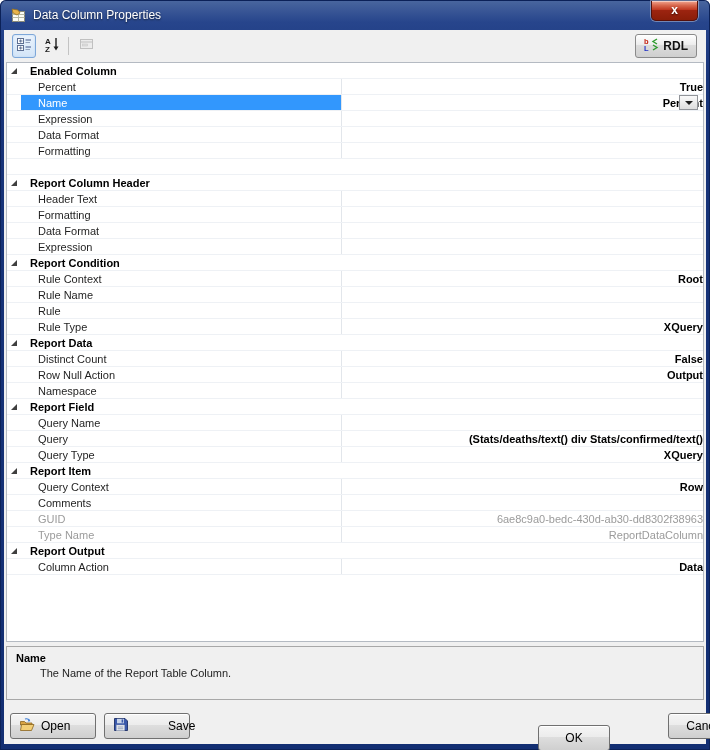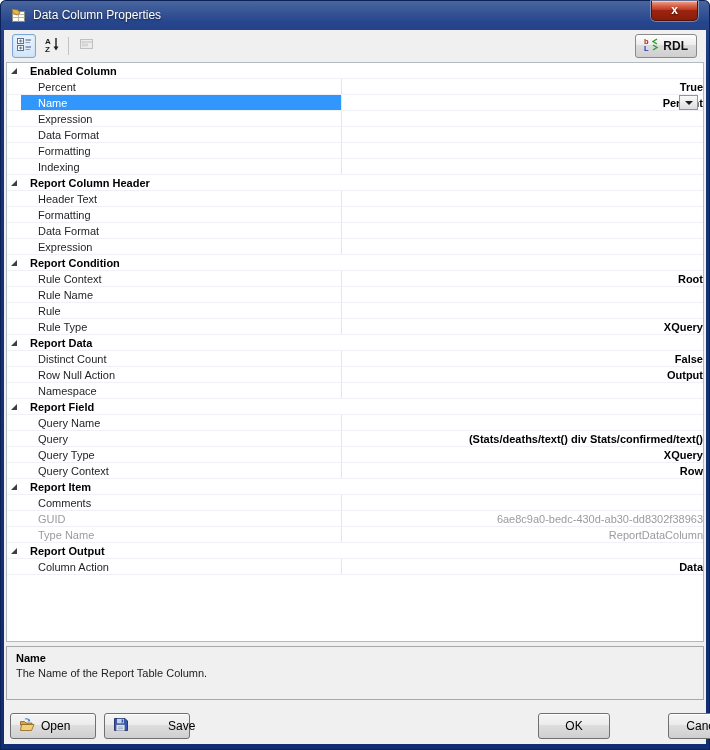--- a/index.html
+++ b/index.html
@@ -52,30 +52,30 @@
   .row.ro .pvalue{color:#9b9b9b;font-weight:normal;}
   .drop{position:absolute;right:5px;top:0;width:19px;height:15px;box-sizing:border-box;padding:0;
         border:1px solid #919499;background:linear-gradient(180deg,#fafafa,#dddddd);
         display:flex;align-items:center;justify-content:center;}
   .caret{width:0;height:0;border-left:4px solid transparent;border-right:4px solid transparent;
          border-top:4px solid #1c1c1c;}
   
   .desc{position:absolute;left:2px;top:616px;width:698px;height:54px;box-sizing:border-box;
         background:#f0f0f0;border:1px solid #a8a8a8;padding:5px 9px;}
   .desc-title{font-size:11px;font-weight:bold;color:#000;}
-  .desc-text{font-size:11px;color:#1e1e1e;margin-top:3px;}
+  .desc-text{font-size:11px;color:#1e1e1e;margin-top:3px;margin-left:24px;}
   
   .btn{position:absolute;top:683px;height:26px;box-sizing:border-box;border:1px solid #707070;
        border-radius:3px;font-size:12px;color:#000;
        background:linear-gradient(180deg,#f5f5f5,#ececec 45%,#dedede 46%,#cfcfcf);
        box-shadow:inset 0 1px 0 #fff;
        display:flex;align-items:center;justify-content:center;gap:6px;}
   #btn-open{left:6px;width:86px;justify-content:flex-start;padding-left:8px;}
   #btn-save{left:100px;width:86px;justify-content:flex-start;padding-left:8px;gap:40px;}
-  #btn-ok{left:534px;width:72px;}
+  #btn-ok{left:534px;width:72px;margin-top:12px;}
   #btn-cancel{left:616px;width:74px;margin-left:48px;}
 </style>
 </head>
 <body>
 
 <div class="frame">
 
   <div class="titlebar">
     <span class="title-icon">
       <svg width="16" height="16" viewBox="0 0 16 16">
@@ -174,21 +174,20 @@
           <span class="plabel">Data Format</span>
           <span class="pvalue"></span>
         </div>
         <div class="row prop">
           <span class="gutter"></span>
           <span class="plabel">Formatting</span>
           <span class="pvalue"></span>
         </div>
         <div class="row prop">
           <span class="gutter"></span>
-          <span class="plabel">Indexing</span>
           <span class="pvalue"></span>
         </div>
         <div class="row cat">
           <span class="gutter">
             <span class="tri"></span>
           </span>
           <span class="catlabel">Report Column Header</span>
         </div>
         <div class="row prop">
           <span class="gutter"></span>
@@ -271,30 +270,30 @@
         <div class="row prop">
           <span class="gutter"></span>
           <span class="plabel">Query</span>
           <span class="pvalue">(Stats/deaths/text() div Stats/confirmed/text()</span>
         </div>
         <div class="row prop">
           <span class="gutter"></span>
           <span class="plabel">Query Type</span>
           <span class="pvalue">XQuery</span>
         </div>
+        <div class="row cat">
+          <span class="gutter">
+            <span class="tri"></span>
+          </span>
+          <span class="catlabel">Report Item</span>
+        </div>
         <div class="row prop">
           <span class="gutter"></span>
           <span class="plabel">Query Context</span>
           <span class="pvalue">Row</span>
-        </div>
-        <div class="row cat">
-          <span class="gutter">
-            <span class="tri"></span>
-          </span>
-          <span class="catlabel">Report Item</span>
         </div>
         <div class="row prop">
           <span class="gutter"></span>
           <span class="plabel">Comments</span>
           <span class="pvalue"></span>
         </div>
         <div class="row prop ro">
           <span class="gutter"></span>
           <span class="plabel">GUID</span>
           <span class="pvalue">6ae8c9a0-bedc-430d-ab30-dd8302f38963</span>

